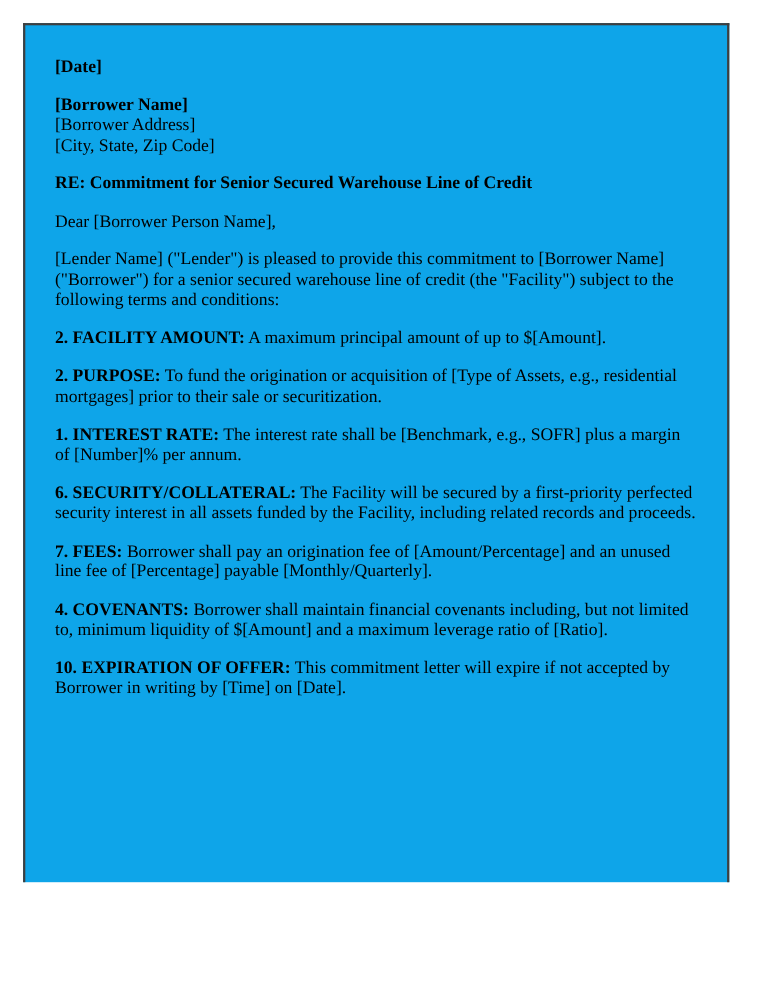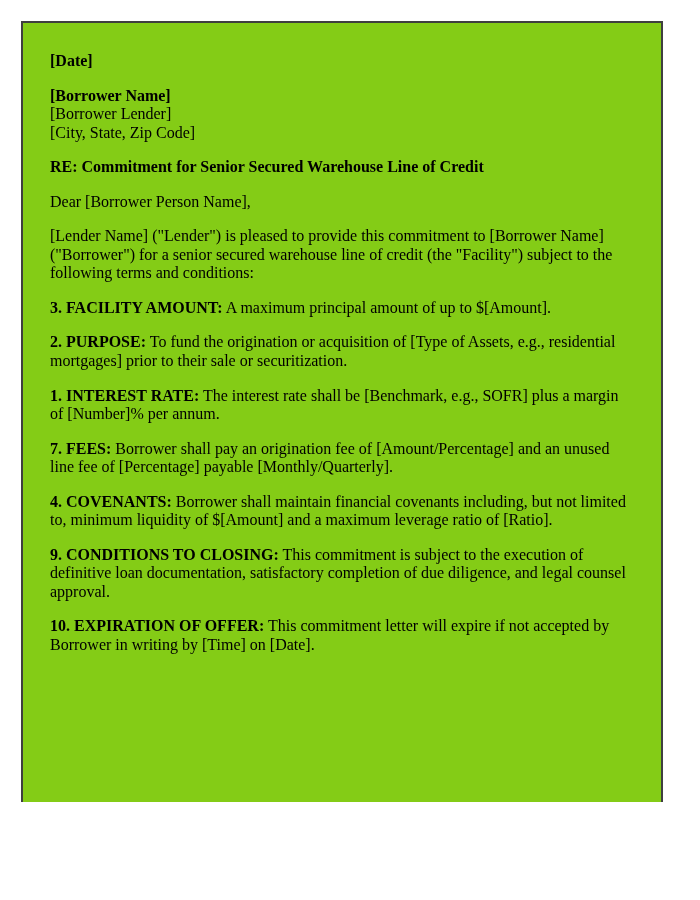--- a/index.html
+++ b/index.html
@@ -20,21 +20,21 @@
   .page {
     position: absolute;
     left: 21px;
     top: 21px;
     width: 642px;
     height: 781px;
     box-sizing: border-box;
     border: 2px solid #3f3f3f;
     border-bottom: none;
     padding: 13px 26px 0 27px;
-    background: #84cc16;
+    background: #0ea5e9;
     overflow: hidden;
   }
   .page p {
     margin: 16px 0;
   }
   .addr-line {
     display: inline;
     font-family: Liberation Serif, serif;
   }
   strong {
@@ -42,39 +42,39 @@
   }
 </style>
 </head>
 <body>
 
 <div class="page">
 
   <p><strong>[Date]</strong></p>
 
   <p><strong class="addr-line">[Borrower Name]</strong><br>
-    <span class="addr-line">[Borrower Lender]</span><br>
+    <span class="addr-line">[Borrower Address]</span><br>
     <span class="addr-line">[City, State, Zip Code]</span></p>
 
   <p><strong>RE: Commitment for Senior Secured Warehouse Line of Credit</strong></p>
 
   <p>Dear [Borrower Person Name],</p>
 
   <p>[Lender Name] ("Lender") is pleased to provide this commitment to [Borrower Name] ("Borrower") for a senior secured warehouse line of credit (the "Facility") subject to the following terms and conditions:</p>
 
-  <p class="term"><strong>3. FACILITY AMOUNT:</strong> <span>A maximum principal amount of up to $[Amount].</span></p>
+  <p class="term"><strong>2. FACILITY AMOUNT:</strong> <span>A maximum principal amount of up to $[Amount].</span></p>
 
   <p class="term"><strong>2. PURPOSE:</strong> <span>To fund the origination or acquisition of [Type of Assets, e.g., residential mortgages] prior to their sale or securitization.</span></p>
 
   <p class="term"><strong>1. INTEREST RATE:</strong> <span>The interest rate shall be [Benchmark, e.g., SOFR] plus a margin of [Number]% per annum.</span></p>
 
 
 
+  <p class="term"><strong>6. SECURITY/COLLATERAL:</strong> <span>The Facility will be secured by a first-priority perfected security interest in all assets funded by the Facility, including related records and proceeds.</span></p>
 
   <p class="term"><strong>7. FEES:</strong> <span>Borrower shall pay an origination fee of [Amount/Percentage] and an unused line fee of [Percentage] payable [Monthly/Quarterly].</span></p>
 
   <p class="term"><strong>4. COVENANTS:</strong> <span>Borrower shall maintain financial covenants including, but not limited to, minimum liquidity of $[Amount] and a maximum leverage ratio of [Ratio].</span></p>
 
-  <p class="term"><strong>9. CONDITIONS TO CLOSING:</strong> <span>This commitment is subject to the execution of definitive loan documentation, satisfactory completion of due diligence, and legal counsel approval.</span></p>
 
   <p class="term"><strong>10. EXPIRATION OF OFFER:</strong> <span>This commitment letter will expire if not accepted by Borrower in writing by [Time] on [Date].</span></p>
 
 </div>
 
 </body></html>

